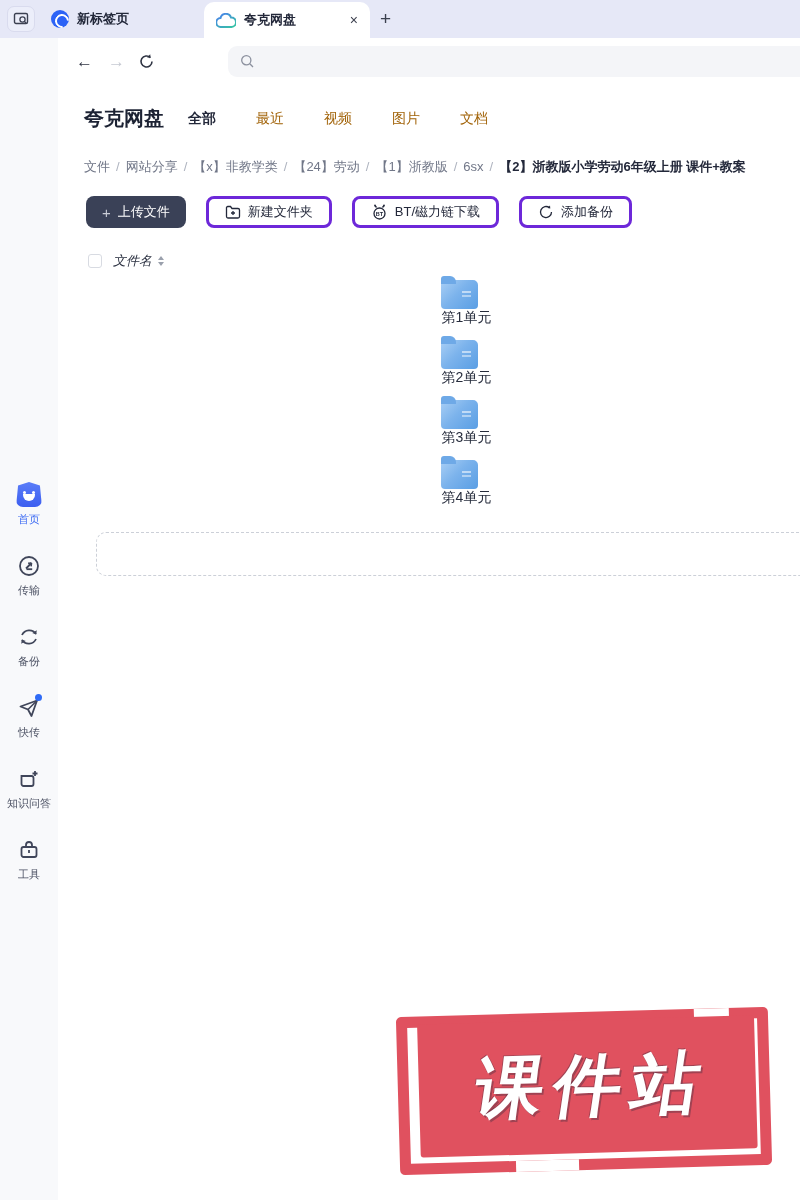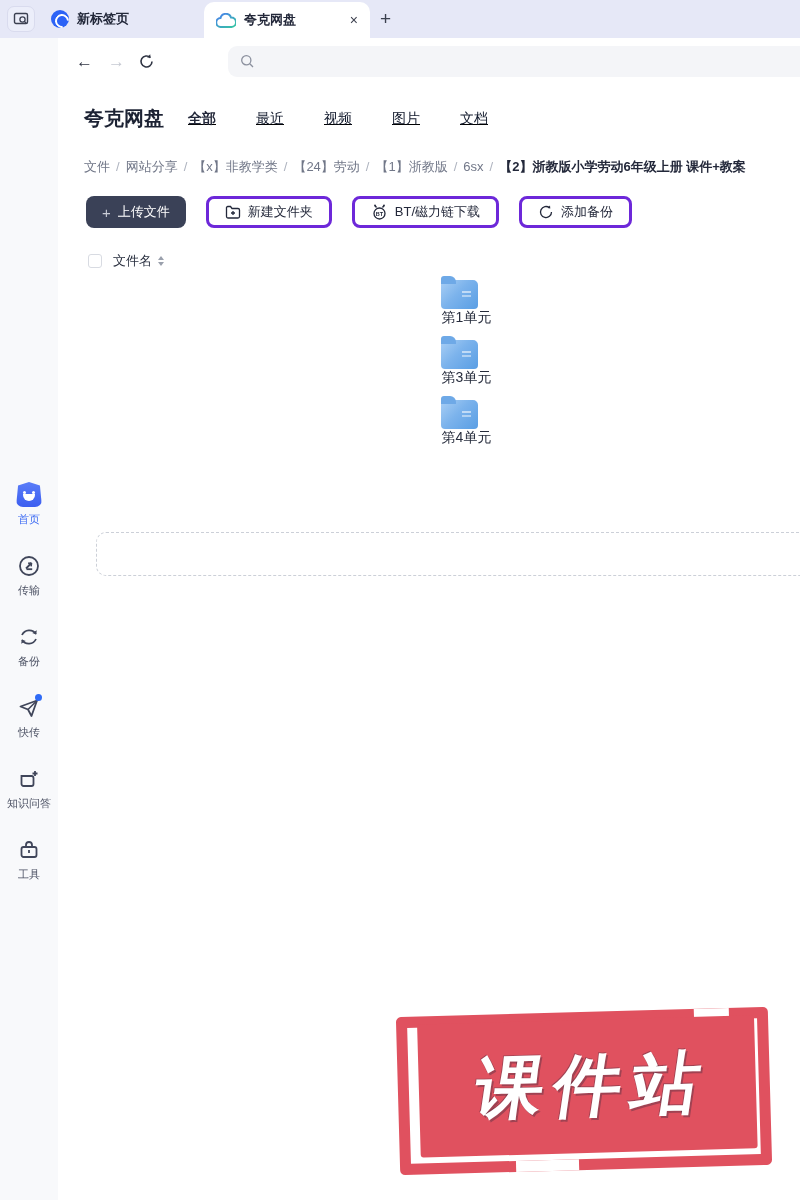--- a/index.html
+++ b/index.html
@@ -36,34 +36,34 @@
   .home-ic .eye { position:absolute; top:9px; width:3px; height:3px; border-radius:50%; background:#fff; }
   .home-ic .eye.l{ left:7px; } .home-ic .eye.r{ right:7px; }
   .home-ic .mouth { position:absolute; left:7px; top:12px; width:12px; height:7px; border-radius:0 0 12px 12px; background:#fff; }
   .icon24 { width:24px; height:24px; display:flex; align-items:center; justify-content:center; position:relative; }
   .bluedot { position:absolute; right:-1px; top:-2px; width:7px; height:7px; border-radius:50%; background:#2f6bf6; }
 
   
   .main { position:absolute; left:58px; top:85px; width:742px; height:1115px; background:#fff; }
   .titlerow { display:flex; align-items:center; margin:20px 0 0 26px; }
   .ptitle { font-size:20px; font-weight:700; color:#1c2233; }
-  .ftabs { display:flex; gap:40px; margin-left:24px;text-decoration:underline; }
-  .ftab { font-size:14px; color:#0f172a; }
+  .ftabs { display:flex; gap:40px; margin-left:24px; }
+  .ftab { font-size:14px; color:#a16207; }
   .ftab.active { color:#23283a; font-weight:700; }
 
   .crumbs { margin:26px 0 0 26px; font-size:13px; color:#717788; white-space:nowrap; overflow:hidden; width:720px; }
   .crumb { color:#717788; } .crumb-sep { color:#aeb3bf; margin:0 6px; }
   .crumb.last { color:#23283a; font-weight:700; }
 
   .toolbar { display:flex; gap:20px; margin:20px 0 0 28px; }
   .btn { height:32px; display:flex; align-items:center; gap:7px; padding:0 16px; border-radius:8px; font-size:13px; background:#fff; border:3px solid #6d28d9; color:#23283a; }
   .btn.primary { background:#3a4157; border:none; color:#fff; }
   .btn.primary .plus { color:#c9ccd6; font-size:15px; }
 
-  .listhead { display:flex; align-items:center; margin:24px 0 0 30px; }
+  .listhead { display:flex; align-items:center; margin:24px 0 0 30px;font-style:italic; }
   .cbx { width:14px; height:14px; border:1px solid #d8dbe2; border-radius:3px; background:#fff; }
   .listhead-label { font-size:13px; color:#2a3040; margin-left:11px; }
   .sort { display:flex; flex-direction:column; gap:2px; margin-left:6px; }
   .sort .up { width:0; height:0; border-left:3.5px solid transparent; border-right:3.5px solid transparent; border-bottom:4px solid #9aa0ac; }
   .sort .dn { width:0; height:0; border-left:3.5px solid transparent; border-right:3.5px solid transparent; border-top:4px solid #9aa0ac; }
 
   .rows { margin-top:10px; }
   .frow { height:60px; display:flex; align-items:center; padding-left:60px;flex-direction:column; }
   .folder { position:relative; width:37px; height:29px; border-radius:3px 5px 4px 4px; background:linear-gradient(135deg,#a9cff5 0%,#7cb3ec 45%,#599ee4 100%); }
   .folder::before { content:""; position:absolute; left:0; top:-4px; width:15px; height:8px; border-radius:3px 6px 0 0; background:#6ea9e7; }
@@ -253,20 +253,24 @@
         </span>
     </div>
 
     <div class="rows">
       <div class="frow">
         <span class="folder"></span>
         <span class="fname">第1单元</span>
       </div>
       <div class="frow">
         <span class="folder"></span>
+        <span class="fname">第2单元</span>
+      </div>
+      <div class="frow">
+        <span class="folder"></span>
         <span class="fname">第3单元</span>
       </div>
       <div class="frow">
         <span class="folder"></span>
         <span class="fname">第4单元</span>
       </div>
     </div>
 
     <div class="dropzone"></div>
   </div>

